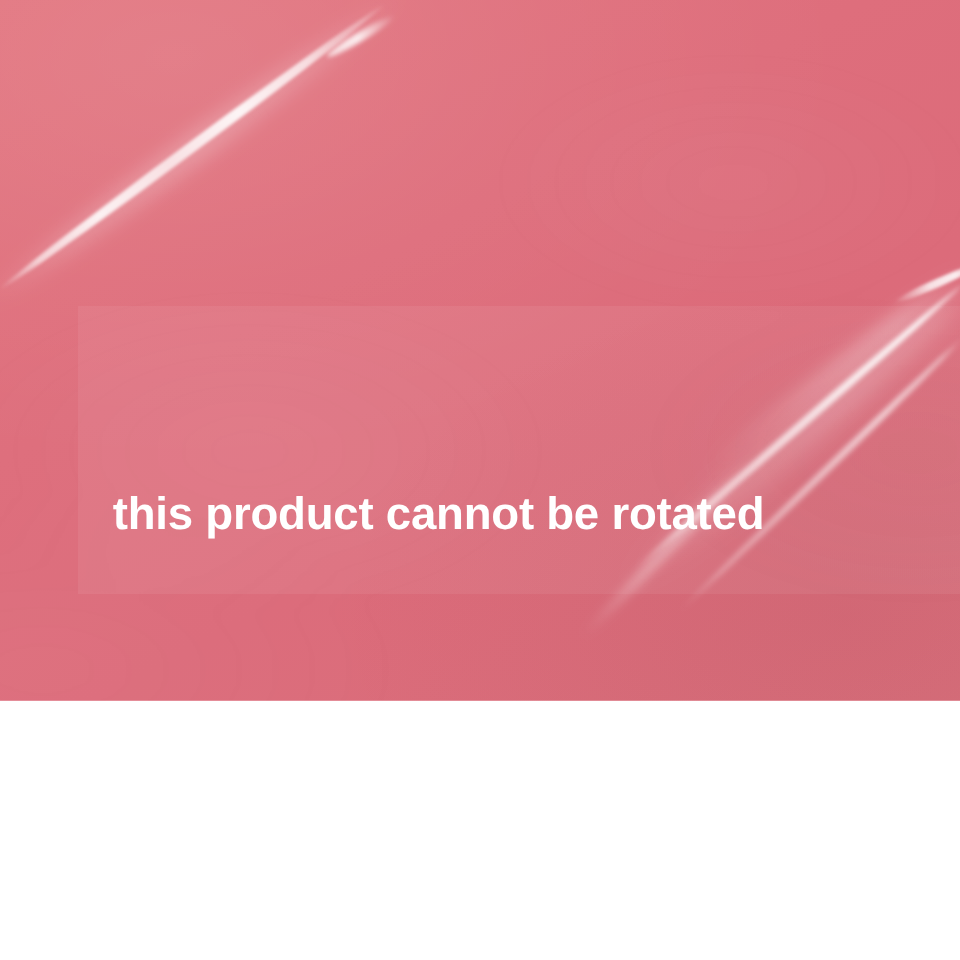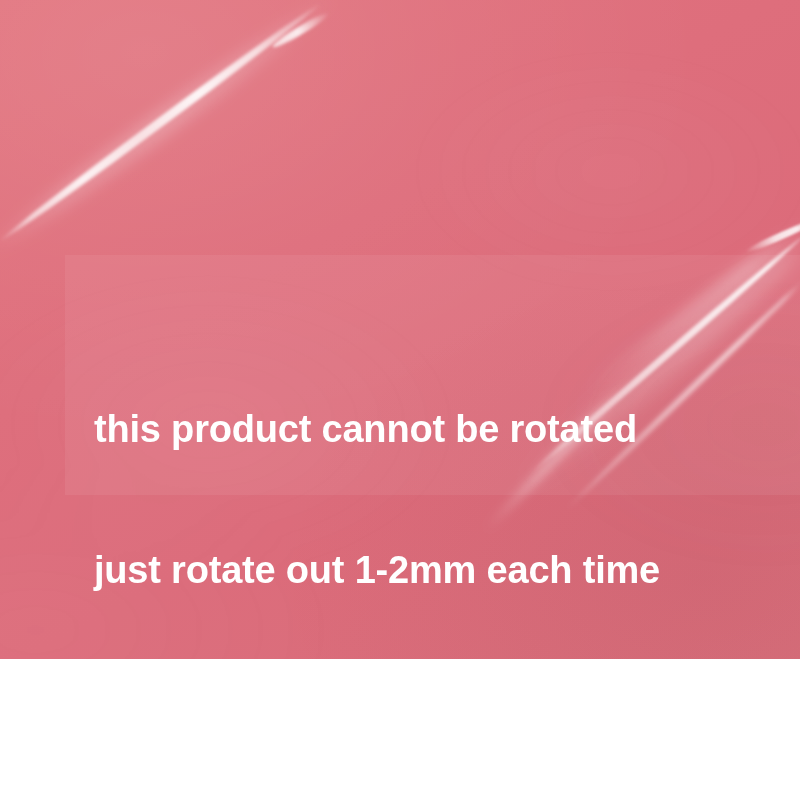--- a/index.html
+++ b/index.html
@@ -8,21 +8,21 @@
     padding: 0;
     background: #ffffff;
   }
   body {
     font-family: "Liberation Sans", sans-serif;
   }
 
   #canvas {
     position: relative;
     width: 800px;
-    height: 659px;
+    height: 584px;
     overflow: hidden;
     background: #de6e7c;
     -webkit-font-smoothing: antialiased;
   }
 
   
   .bg-base {
     position: absolute;
     inset: 0;
     background:
@@ -234,16 +234,15 @@
   <div class="streak streak-r1-glow"></div>
   <div class="streak streak-r1-core"></div>
   <div class="streak streak-r2-core"></div>
   <div class="streak streak-r4-tip"></div>
   <div class="streak streak-r5-lower"></div>
 
   <div class="caption-band"></div>
 
   <div class="caption-text">
     <span class="caption-line">this product cannot be rotated</span>
-    <span class="caption-line">just rotate out 1-2mm each time</span>
   </div>
 
 </div>
 
 </body></html>

